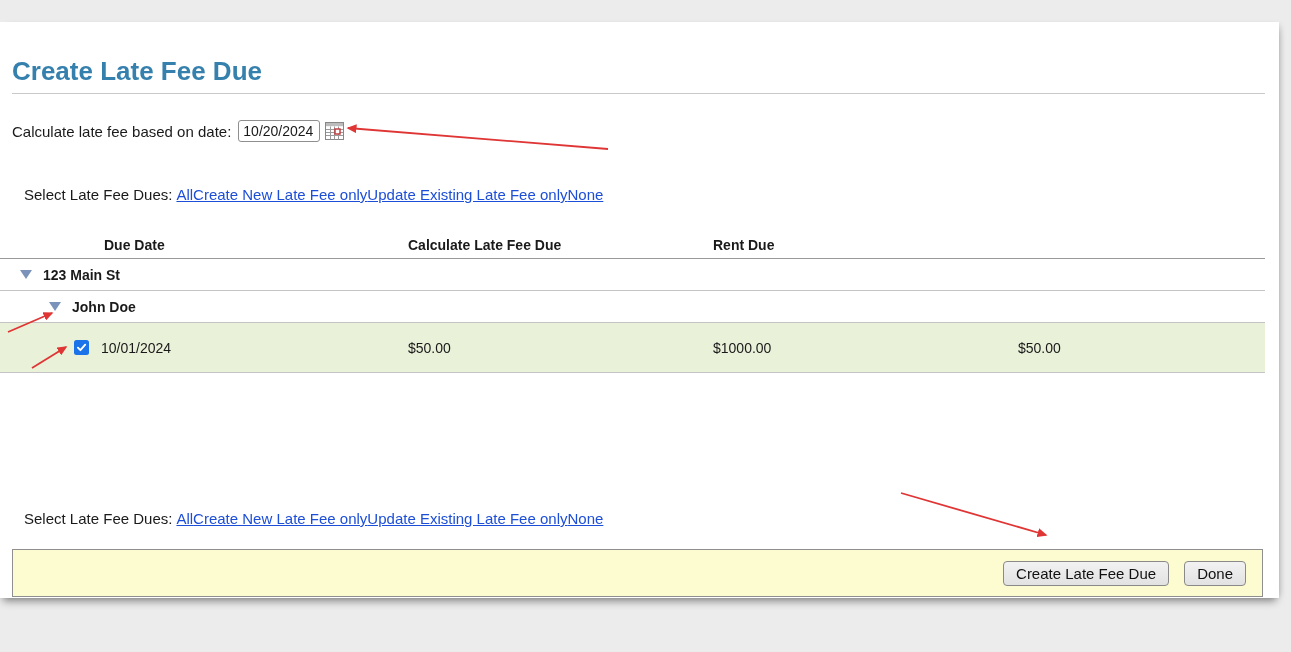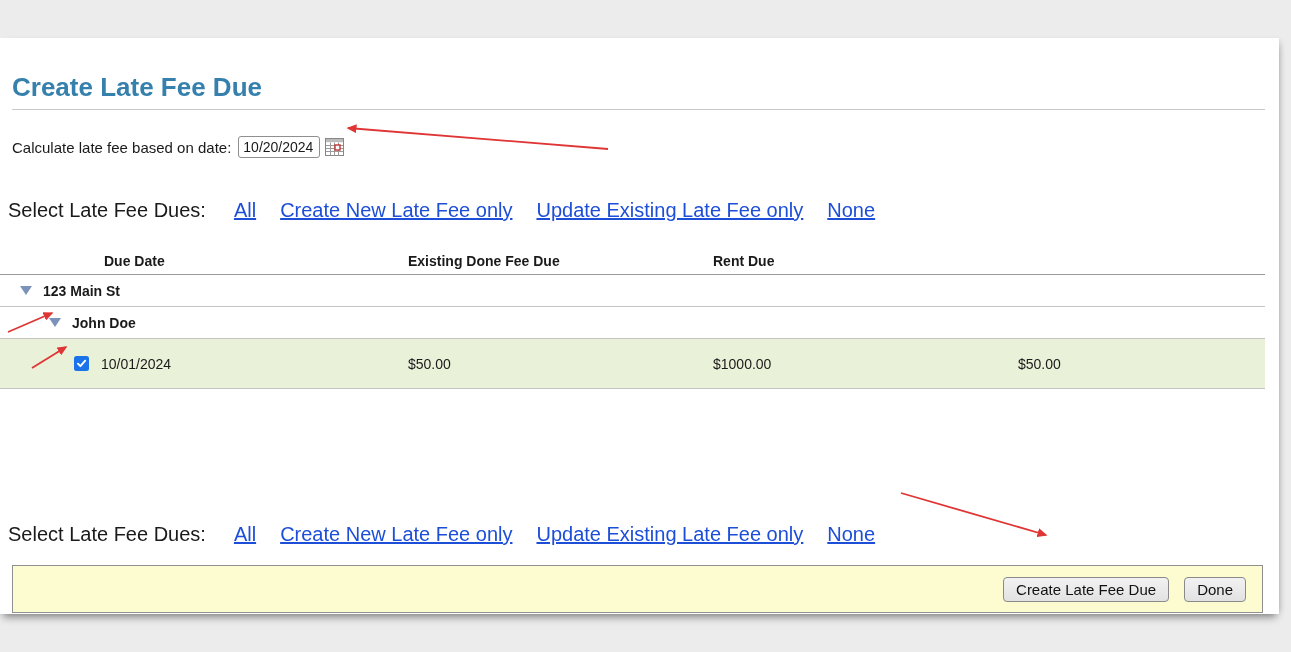--- a/index.html
+++ b/index.html
@@ -6,21 +6,21 @@
   html,body { margin:0; padding:0; }
   body {
     width:1291px; height:652px;
     background:#ececec;
     font-family:"Liberation Sans", sans-serif;
     position:relative;
     overflow:hidden;
     color:#1a1a1a;
   }
   .panel {
-    position:absolute; left:0; top:38px;
+    position:absolute; left:0; top:22px;
     width:1279px; height:576px;
     background:#ffffff;
     box-shadow: 0 6px 8px -3px rgba(0,0,0,.45), 4px 0 6px -3px rgba(0,0,0,.15);
   }
   h1 {
     margin:34px 0 0 12px;
     font-size:26px; line-height:30px;
     font-weight:bold;
     color:#3580ad;
   }
@@ -48,23 +48,23 @@
     background:#fff;
   }
   .cal-btn {
     margin-left:5px;
     border:0; padding:0; background:transparent;
     width:19px; height:18px;
     cursor:pointer; display:inline-flex;
   }
   .links-row {
     display:flex; align-items:center;
-    padding-left:8px;
-    font-size:20px;
-    gap:24px;
+    padding-left:24px;
+    font-size:15px;
+    gap:0;
     height:17px;
   }
   .links-row .lbl { margin-right:4px; }
   .links-row a { color:#1d4ed8; text-decoration:underline; cursor:pointer; }
   #links1 { margin-top:43px; }
   #links2 { margin-top:137px; }
   .ltable { margin-top:34px; width:1265px; }
   .thead {
     display:grid;
     grid-template-columns:304px 305px 305px 1fr;
@@ -163,21 +163,21 @@
     <span class="lbl">Select Late Fee Dues:</span>
     <a>All</a>
     <a>Create New Late Fee only</a>
     <a>Update Existing Late Fee only</a>
     <a>None</a>
   </div>
 
   <div class="ltable">
     <div class="thead">
       <div>Due Date</div>
-      <div>Existing Done Fee Due</div>
+      <div>Calculate Late Fee Due</div>
       <div>Rent Due</div>
     </div>
 
     <div class="group-row group-property">
       <span class="tri"></span>
       <span class="gname">123 Main St</span>
     </div>
 
     <div class="group-row group-tenant">
       <span class="tri"></span>

